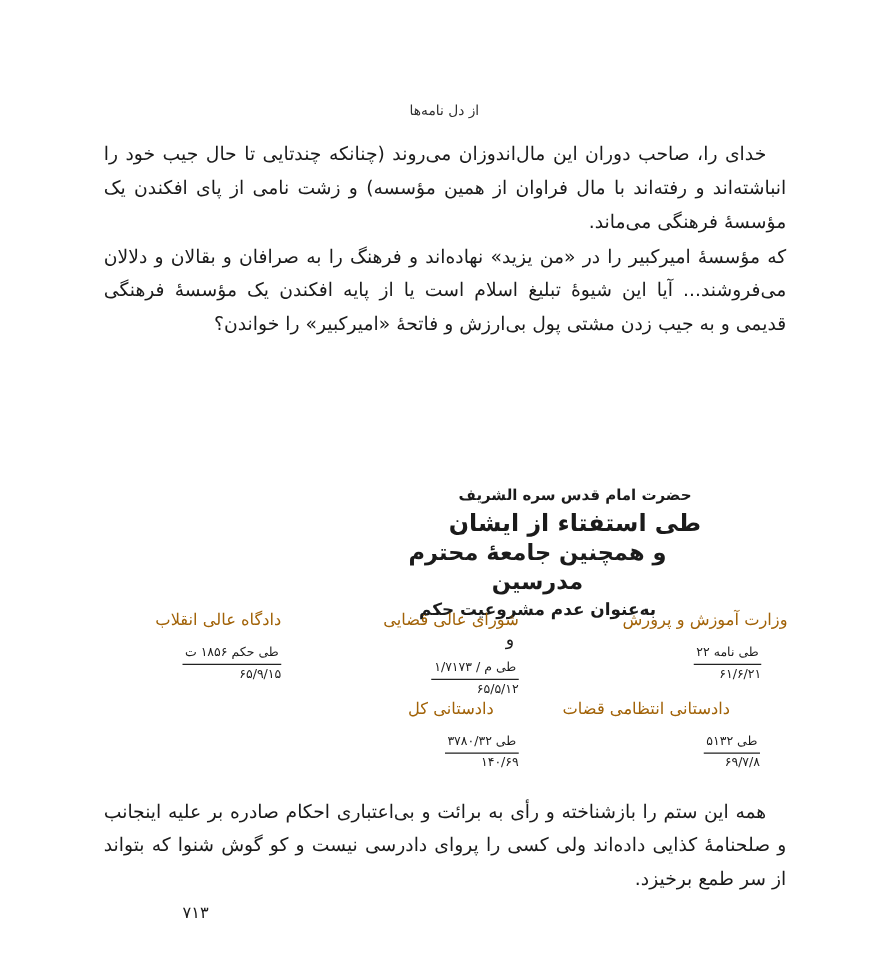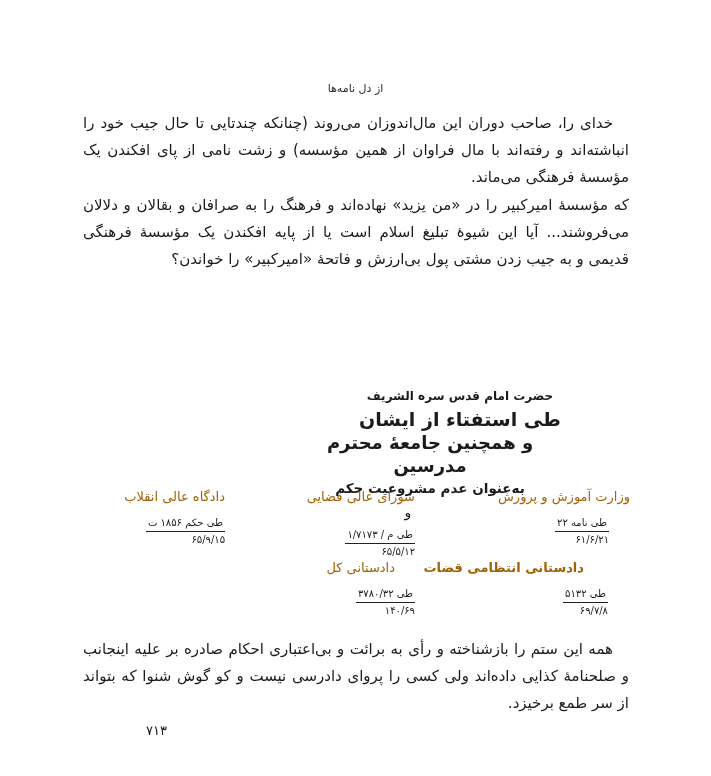--- a/index.html
+++ b/index.html
@@ -36,21 +36,21 @@
   .h-line3 { font-size:18px; line-height:23px; padding-right:40px; }
   .h-line4 { font-size:13.5px; line-height:23px; padding-right:40px; }
   .h-sep   { font-size:14px;  line-height:23px; padding-right:84px; font-weight:400; margin-top:1px; }
 
   .ref-name {
     position:absolute; font-size:13px; white-space:nowrap; color:#a16207;
   }
   .r1a { top:489px; right:81px; }
   .r1b { top:489px; right:296px; }
   .r1c { top:489px; right:486px; }
-  .r2a { top:560px; right:127px;font-weight:bold; }
+  .r2a { top:560px; right:127px; }
   .r2b { top:560px; right:316px; }
 
   .frac {
     position:absolute; 
     font-size:10px; line-height:14px; white-space:nowrap; color:#1b1b1b;
   }
   .f1a { top:516px; right:102px; }
   .f1b { top:516px; right:296px;margin-top:12px; }
   .f1c { top:516px; right:486px; }
   .f2a { top:587px; right:103px; }

